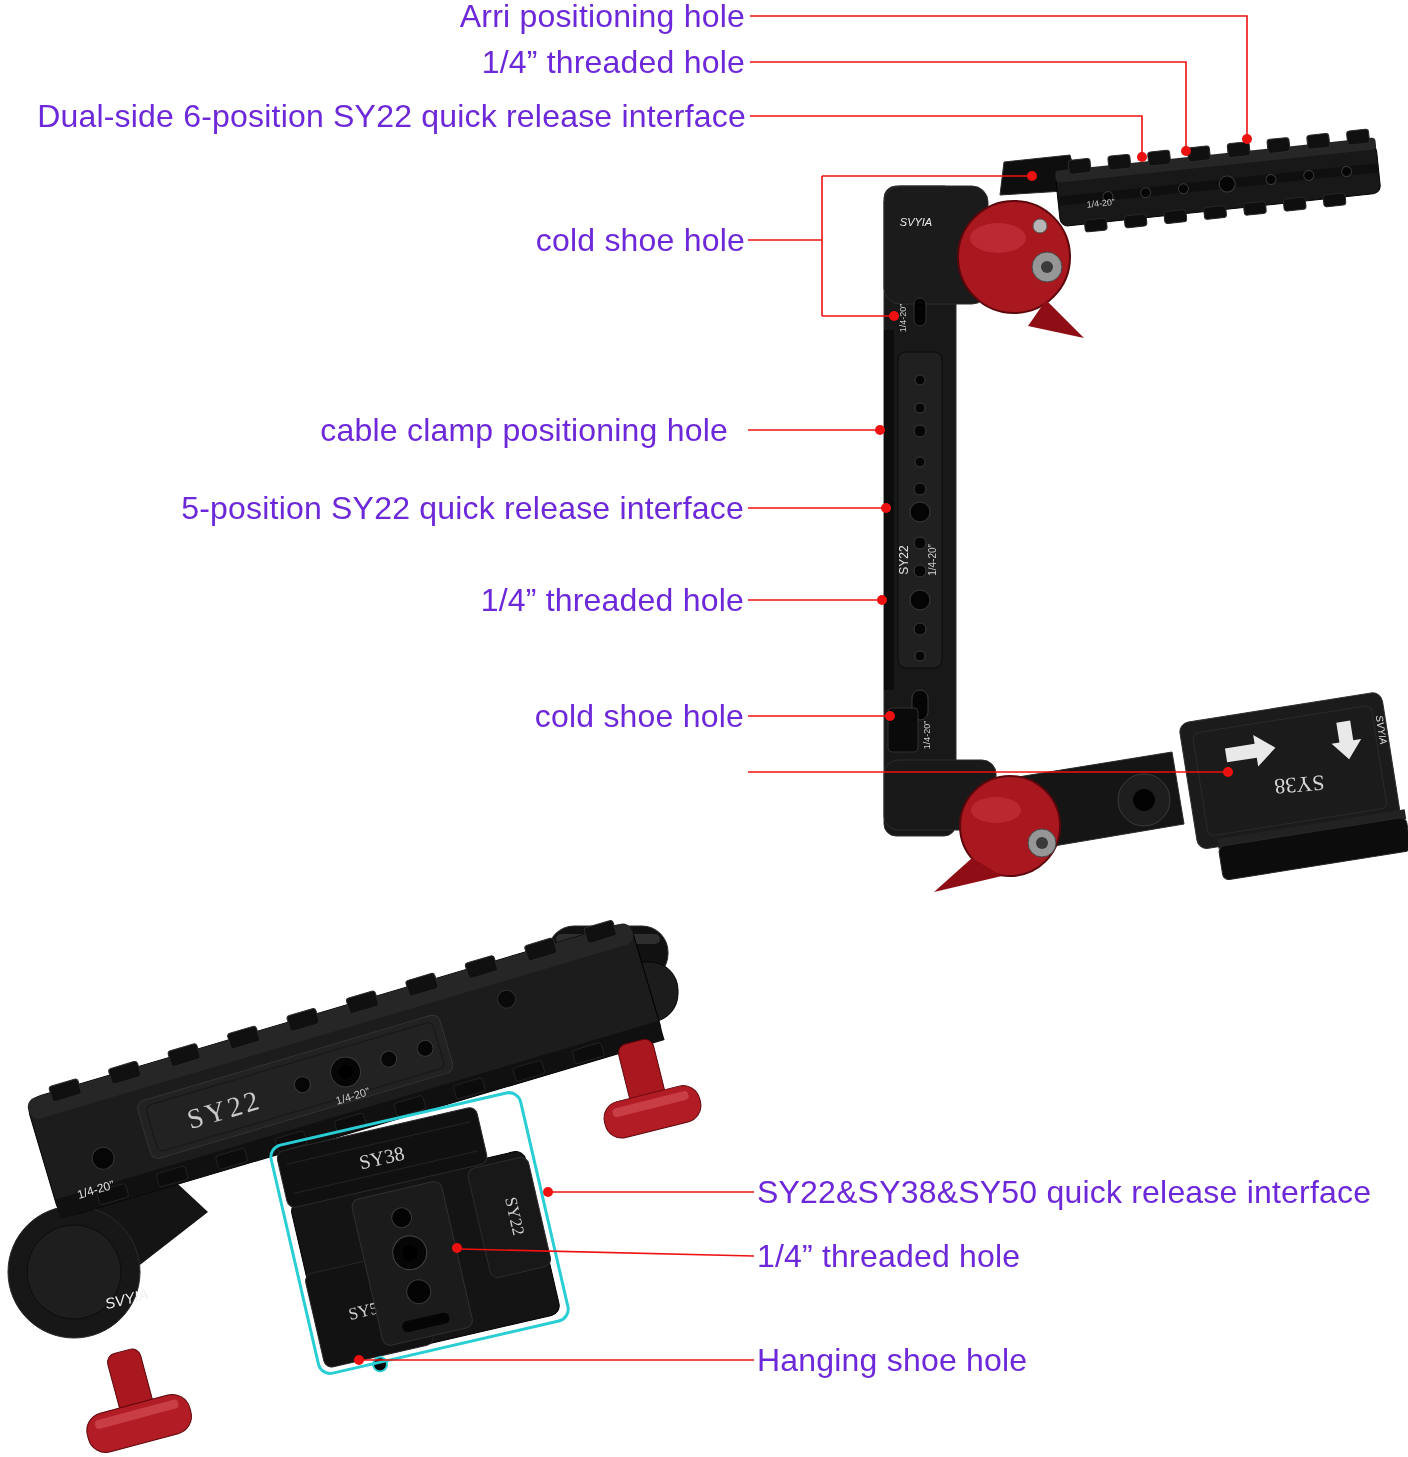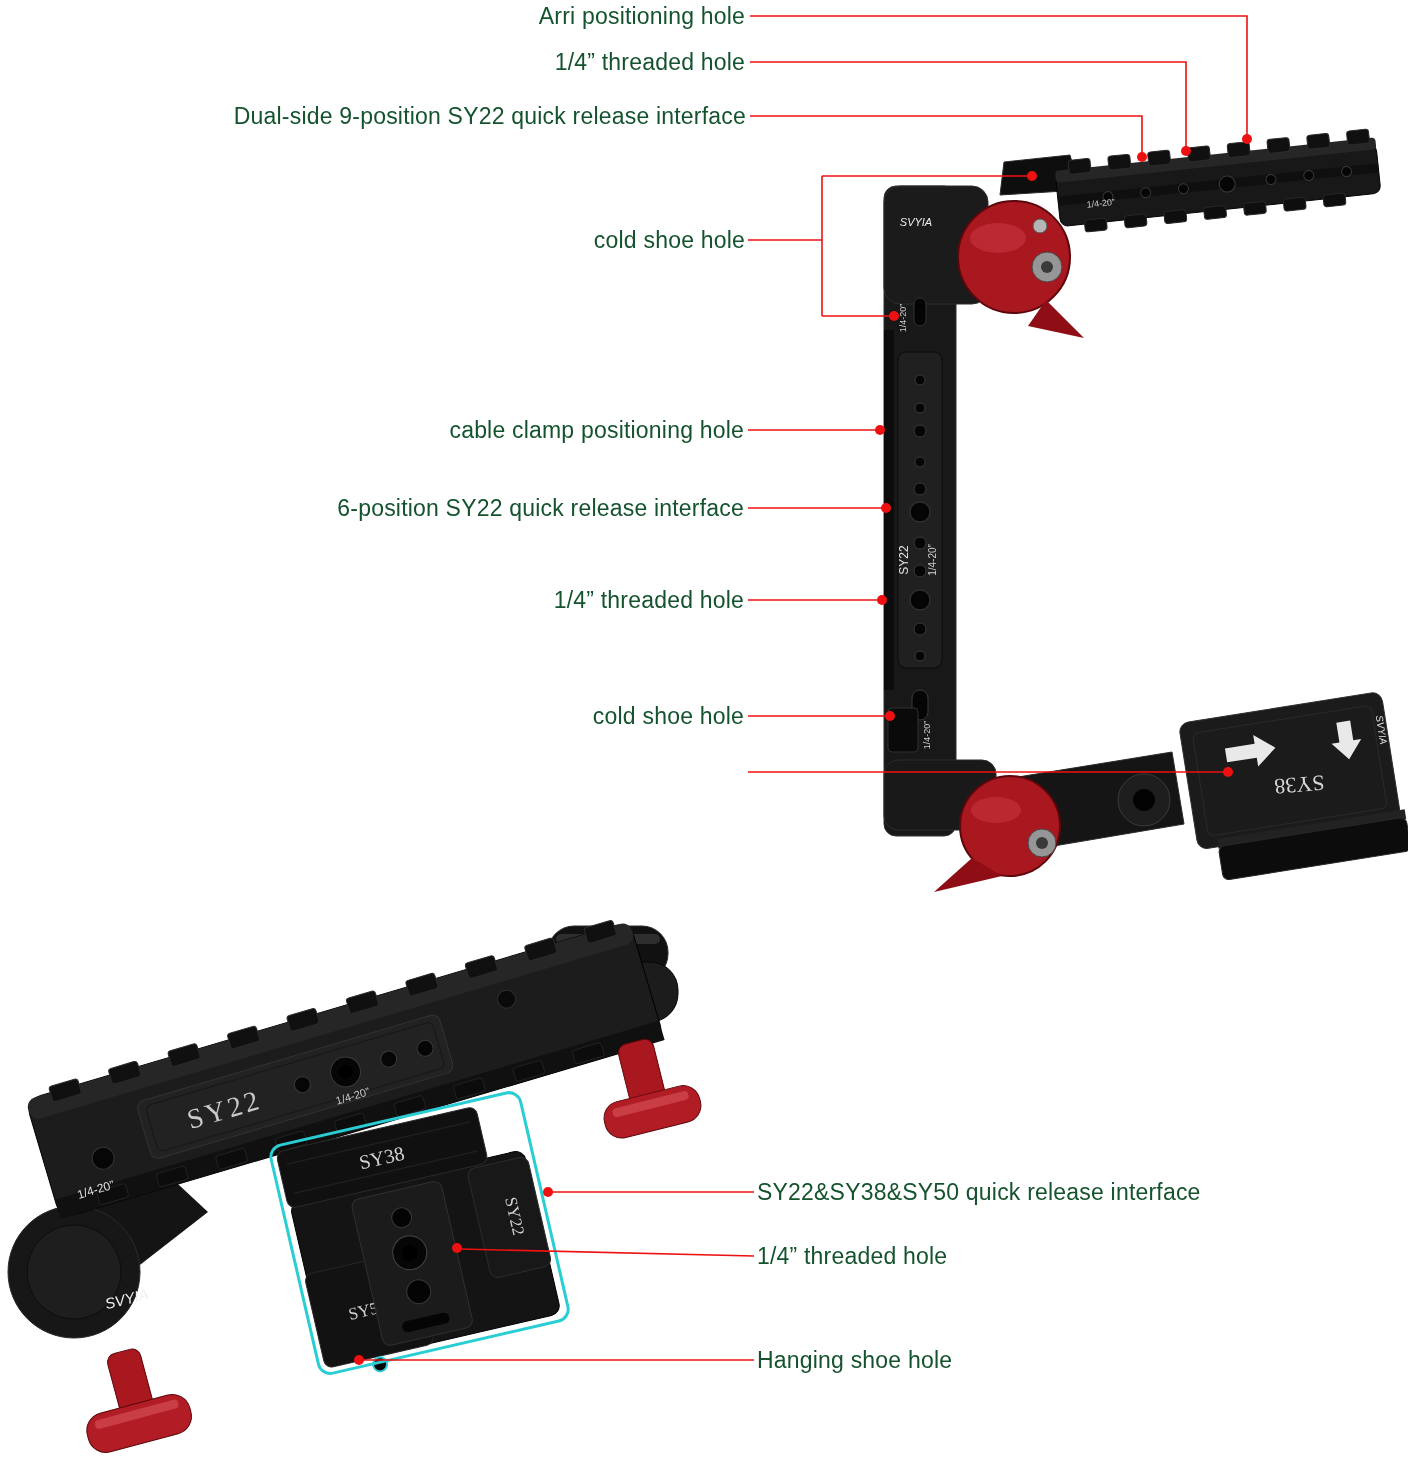--- a/index.html
+++ b/index.html
@@ -3,21 +3,21 @@
 <meta charset="utf-8">
 <style>
   html,body{margin:0;padding:0}
   body{background:#ffffff}
   .stage{
     position:relative;width:1408px;height:1457px;background:#ffffff;
     font-family:"Liberation Sans",sans-serif;overflow:hidden;
   }
   .art{position:absolute;left:0;top:0;width:1408px;height:1457px}
   .label{
-    position:absolute;font-size:23px;line-height:33px;color:#14532d;
+    position:absolute;font-size:32px;line-height:33px;color:#6d28d9;
     white-space:nowrap;letter-spacing:.2px;
   }
   .align-right{text-align:right}
   svg text{font-family:"Liberation Sans",sans-serif}
   svg text.serif{font-family:"Liberation Serif",serif}
 </style>
 </head>
 <body>
 
 <div class="stage">
@@ -241,24 +241,24 @@
       <circle cx="890" cy="716" r="5"></circle>
       <circle cx="1228" cy="772" r="5"></circle>
       <circle cx="548" cy="1192" r="5"></circle>
       <circle cx="457" cy="1248" r="5"></circle>
       <circle cx="359" cy="1360" r="5"></circle>
     </g>
   </svg>
 
   <div class="label align-right" style="top:0px;right:663px">Arri positioning hole</div>
   <div class="label align-right" style="top:46px;right:663px">1/4” threaded hole</div>
-  <div class="label align-right" style="top:100px;right:662px">Dual-side 9-position SY22 quick release interface</div>
+  <div class="label align-right" style="top:100px;right:662px">Dual-side 6-position SY22 quick release interface</div>
   <div class="label align-right" style="top:224px;right:663px">cold shoe hole</div>
-  <div class="label align-right" style="top:414px;right:664px">cable clamp positioning hole</div>
-  <div class="label align-right" style="top:492px;right:664px">6-position SY22 quick release interface</div>
+  <div class="label align-right" style="top:414px;right:680px">cable clamp positioning hole</div>
+  <div class="label align-right" style="top:492px;right:664px">5-position SY22 quick release interface</div>
   <div class="label align-right" style="top:584px;right:664px">1/4” threaded hole</div>
   <div class="label align-right" style="top:700px;right:664px">cold shoe hole</div>
 
   <div class="label" style="top:1176px;left:757px">SY22&amp;SY38&amp;SY50 quick release interface</div>
   <div class="label" style="top:1240px;left:757px">1/4” threaded hole</div>
   <div class="label" style="top:1344px;left:757px">Hanging shoe hole</div>
 
 </div>
 
 </body></html>

